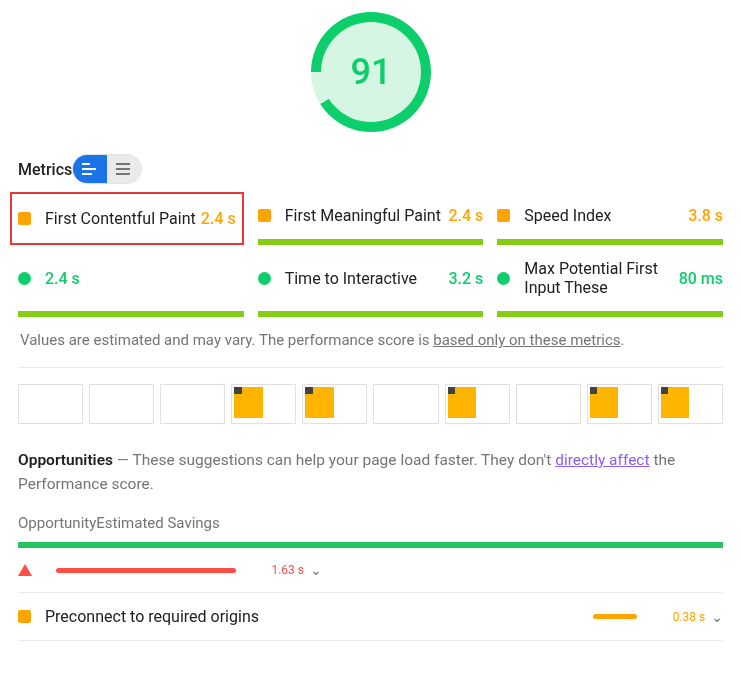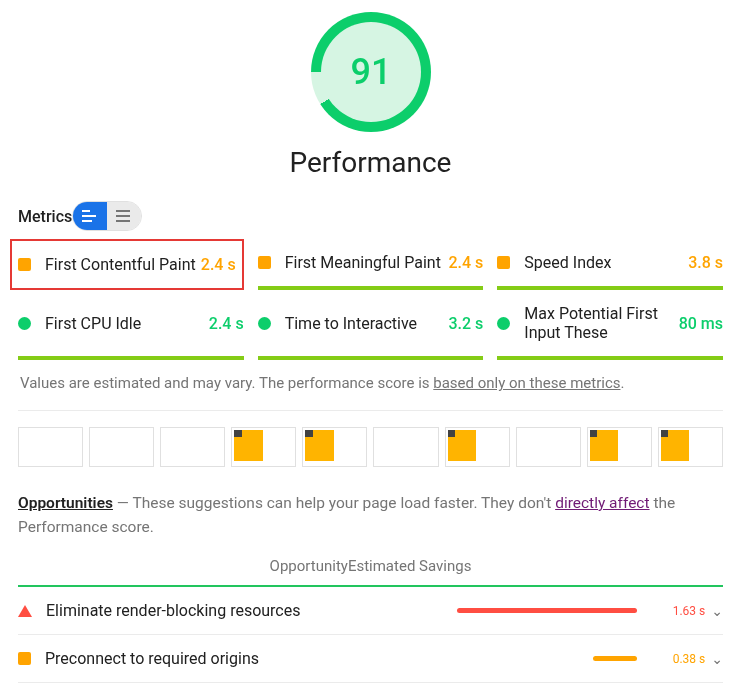--- a/index.html
+++ b/index.html
@@ -29,21 +29,21 @@
   .section-header { display:flex; align-items:center; justify-content:flex-start; margin-bottom:4px;}
   .section-title { font-size:16px; font-weight:500; }
   .view-toggle { display:flex; border-radius:18px; overflow:hidden; border:1px solid #e0e0e0;}
   .toggle-btn { width:34px; height:28px; display:flex; align-items:center; justify-content:center; cursor:pointer;}
   .toggle-active { background:#1a73e8; }
   .toggle-inactive { background:#eaeaea; }
 
   .metrics-grid { display:grid; grid-template-columns: 1fr 1fr 1fr; gap:0 14px; margin-top:8px;}
   .metric-row {
     display:flex; align-items:center; padding:14px 0;
-    border-bottom:4px solid #84cc16;
+    border-bottom:6px solid #84cc16;
   }
   .metric-highlight { border:2px solid #e53935; padding:10px 6px; margin-left:-8px; }
   .chip { width:13px; height:13px; border-radius:2px; flex-shrink:0; margin-right:14px;}
   .chip-orange { background:#ffa400; }
   .chip-green-circle { width:13px; height:13px; border-radius:50%; background:#0cce6b; margin-right:14px; flex-shrink:0;}
   .chip-red-tri {
     width:0; height:0;
     border-left:7px solid transparent; border-right:7px solid transparent;
     border-bottom:12px solid #ff4e42; margin-right:14px; flex-shrink:0;
   }
@@ -61,44 +61,43 @@
   .frame-loaded::before {
     content:""; position:absolute; left:2px; top:2px; width:45%; height:82%;
     background:#ffb400;
   }
   .frame-loaded::after {
     content:""; position:absolute; left:2px; top:2px; width:12%; height:18%;
     background:#424242;
   }
 
   .opps-intro { font-size:15.5px; color:#212121; line-height:1.55; margin-bottom:18px;}
-  .opps-intro .strong { font-weight:600;text-decoration:underline; }
+  .opps-intro .strong { font-weight:600; }
   .opps-intro .grey { color:#757575; }
-  .opps-intro a { color:#701a75; }
+  .opps-intro a { color:#8b5cf6; }
 
-  .opps-headers { display:flex; justify-content:center; color:#757575; font-size:15px; padding-bottom:10px; border-bottom:2px solid #22c55e;}
+  .opps-headers { display:flex; justify-content:flex-start; color:#757575; font-size:15px; padding-bottom:10px; border-bottom:6px solid #22c55e;}
   .opp-row { display:flex; align-items:center; padding:14px 0; border-bottom:1px solid #ebebeb; }
   .opp-label { flex:1; font-size:16px; }
   .bar-slot { width:190px; display:flex; align-items:center; justify-content:flex-end; }
   .bar { height:5px; border-radius:3px; }
   .bar-red { background:#ff4e42; width:180px;}
   .bar-orange { background:#ffa400; width:44px;}
   .opp-value { width:60px; text-align:right; font-size:12px; margin-left:8px;}
   .chevron { margin-left:6px; color:#757575; font-size:14px;}
 </style>
 </head>
 <body>
 
 <div class="gauge-wrap">
   <div class="gauge-circle">
     <div class="gauge-inner">
       <span class="gauge-score">91</span>
     </div>
   </div>
-  <div class="gauge-title">Performance</div>
 </div>
 
 <div class="section-header">
   <div class="section-title">Metrics</div>
   <div class="view-toggle">
     <div class="toggle-btn toggle-active">
       <svg width="16" height="12" viewBox="0 0 16 12">
           <rect x="0" y="0" width="8" height="2" fill="#fff"></rect>
           <rect x="0" y="5" width="14" height="2" fill="#fff"></rect>
           <rect x="0" y="10" width="10" height="2" fill="#fff"></rect>
@@ -125,21 +124,20 @@
     <span class="metric-label">First Meaningful Paint</span>
     <span class="metric-value val-orange">2.4 s</span>
   </div>
   <div class="metric-row">
     <span class="chip chip-orange"></span>
     <span class="metric-label">Speed Index</span>
     <span class="metric-value val-orange">3.8 s</span>
   </div>
   <div class="metric-row">
     <span class="chip-green-circle"></span>
-    <span class="metric-label">First CPU Idle</span>
     <span class="metric-value val-green">2.4 s</span>
   </div>
   <div class="metric-row">
     <span class="chip-green-circle"></span>
     <span class="metric-label">Time to Interactive</span>
     <span class="metric-value val-green">3.2 s</span>
   </div>
   <div class="metric-row">
     <span class="chip-green-circle"></span>
     <span class="metric-label">Max Potential First Input These</span>
@@ -168,21 +166,20 @@
   <span class="strong">Opportunities</span><span class="grey"> — </span><span class="grey">These suggestions can help your page load faster. They don't </span><a href="#">directly affect</a><span class="grey"> the Performance score.</span>
 </div>
 
 <div class="opps-headers">
   <span>Opportunity</span>
   <span>Estimated Savings</span>
 </div>
 
 <div class="opp-row">
   <span class="chip-red-tri"></span>
-  <span class="opp-label">Eliminate render-blocking resources</span>
   <span class="bar-slot">
       <span class="bar bar-red"></span>
     </span>
   <span class="opp-value val-red">1.63 s</span>
   <span class="chevron">⌄</span>
 </div>
 
 <div class="opp-row">
   <span class="chip chip-orange"></span>
   <span class="opp-label">Preconnect to required origins</span>

